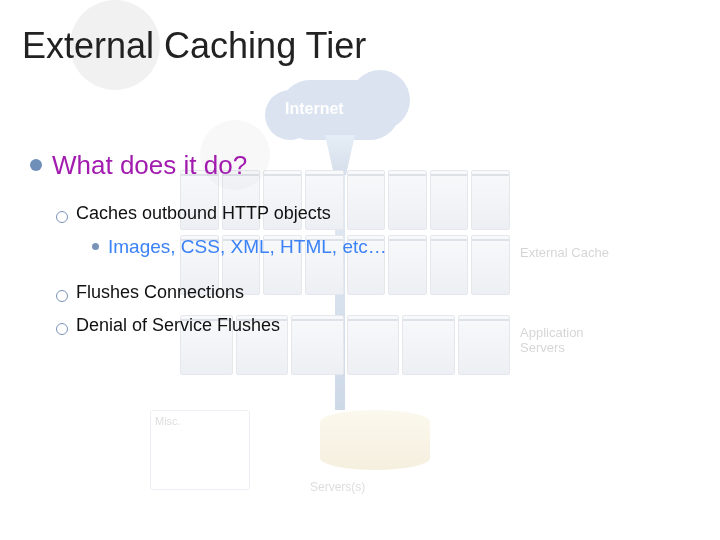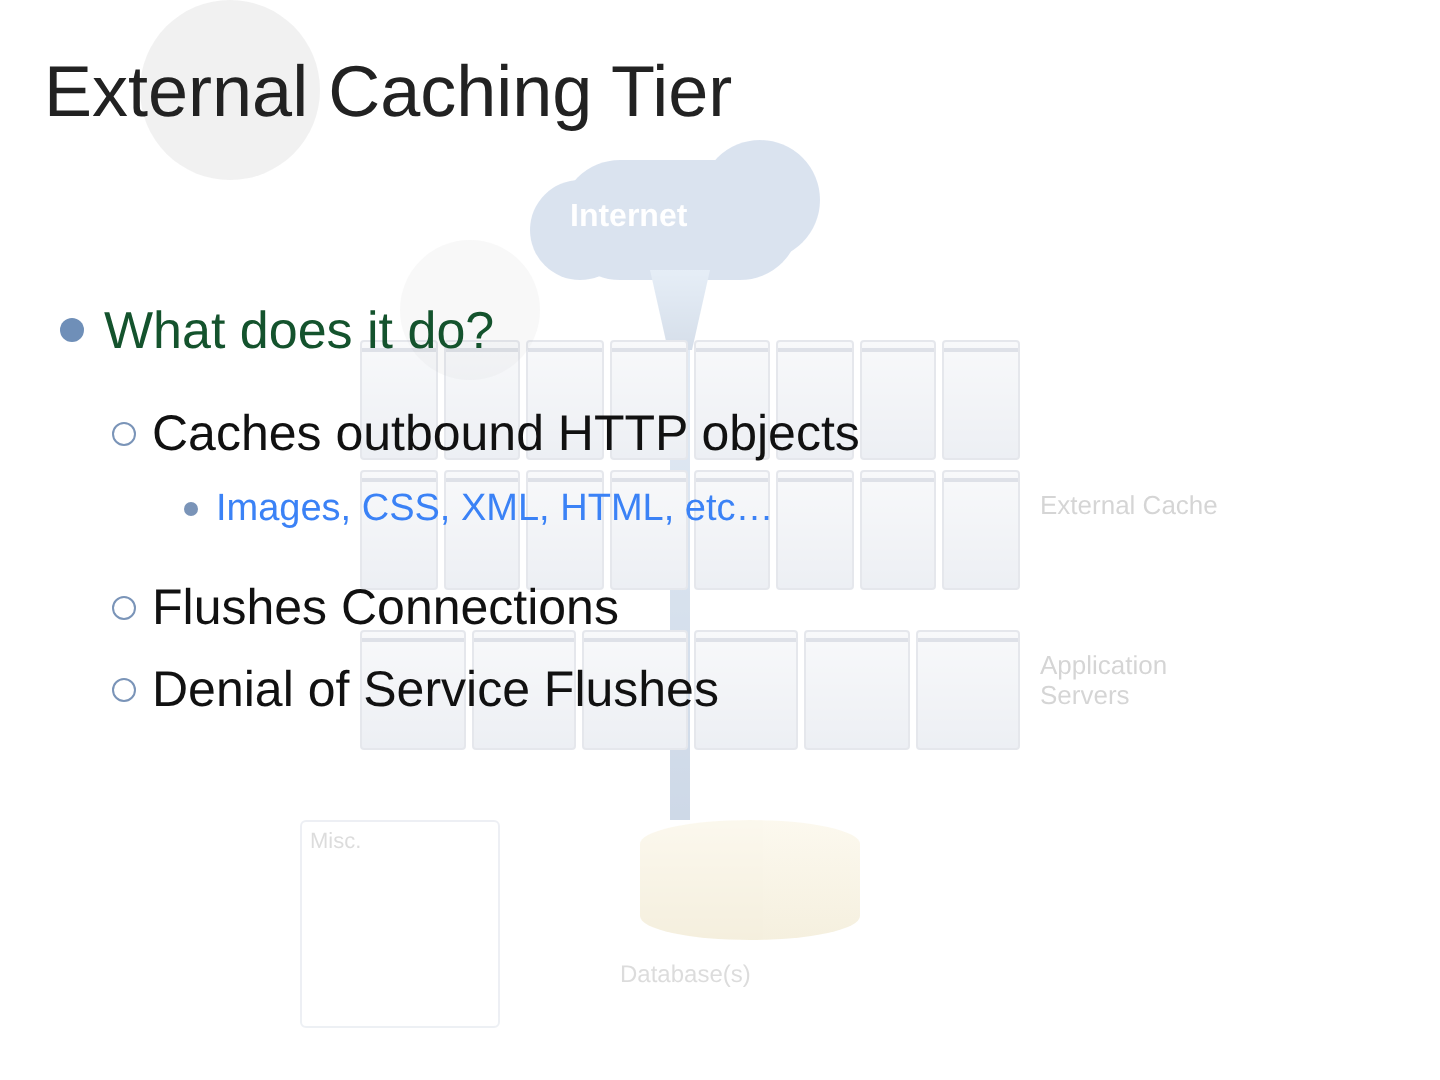--- a/index.html
+++ b/index.html
@@ -96,21 +96,21 @@
     left: 370px;
     width: 100px;
   }
   .label-r.ec  { top: 165px; }
   .label-r.app { top: 245px; }
   .misc-box {
     position: absolute;
     left: 0;
     top: 330px;
     width: 100px;
-    height: 104px;
+    height: 80px;
     border: 1px solid #b9c2d4;
     border-radius: 3px;
     font-size: 11px;
     color: #777;
     padding: 4px;
     box-sizing: border-box;
   }
   .dbcyl {
     position: absolute;
     left: 170px;
@@ -145,37 +145,37 @@
     color: #222;
   }
   .content {
     position: absolute;
     left: 30px;
     top: 150px;
     width: 660px;
   }
   .lvl1 {
     font-size: 26px;
-    color: #14532d;
+    color: #a21caf;
     margin: 0 0 22px 0;
     position: relative;
     padding-left: 22px;
   }
   .lvl1::before {
     content: "";
     position: absolute;
     left: 0;
     top: 9px;
     width: 12px;
     height: 12px;
     background: #6f8fb8;
     border-radius: 50%;
   }
   .lvl2 {
-    font-size: 25px;
+    font-size: 18px;
     color: #111;
     margin: 0 0 12px 26px;
     position: relative;
     padding-left: 20px;
   }
   .lvl2::before {
     content: "";
     position: absolute;
     left: 0;
     top: 8px;
@@ -243,21 +243,21 @@
     <div class="srv"></div>
     <div class="srv"></div>
     <div class="srv"></div>
     <div class="srv"></div>
     <div class="srv"></div>
   </div>
   <div class="label-r app">Application Servers</div>
 
   <div class="misc-box">Misc.</div>
   <div class="dbcyl"></div>
-  <div class="db-label">Database(s)</div>
+  <div class="db-label">Servers(s)</div>
 </div>
 
 <div class="title">External Caching Tier</div>
 
 <div class="content">
   <p class="lvl1">What does it do?</p>
 
   <p class="lvl2">Caches outbound HTTP objects</p>
   <p class="lvl3">Images, CSS, XML, HTML, etc…</p>
 

